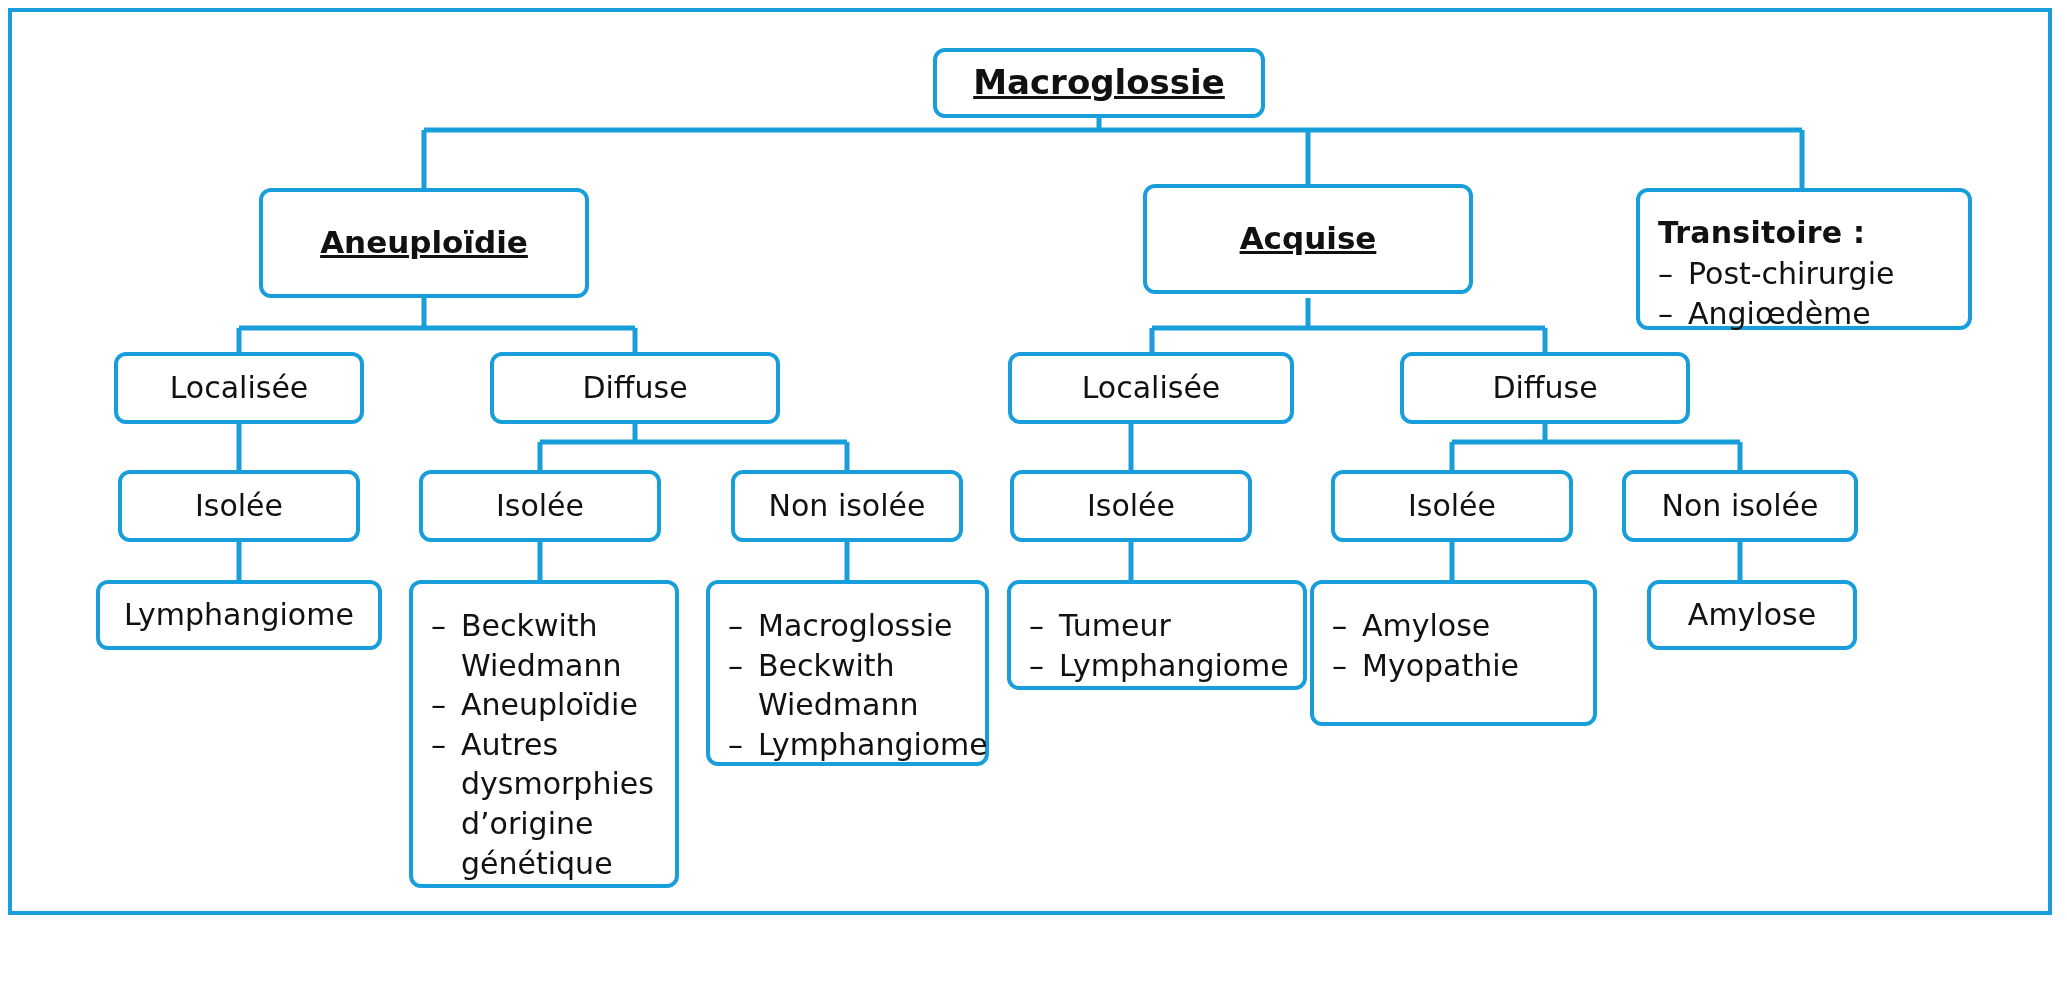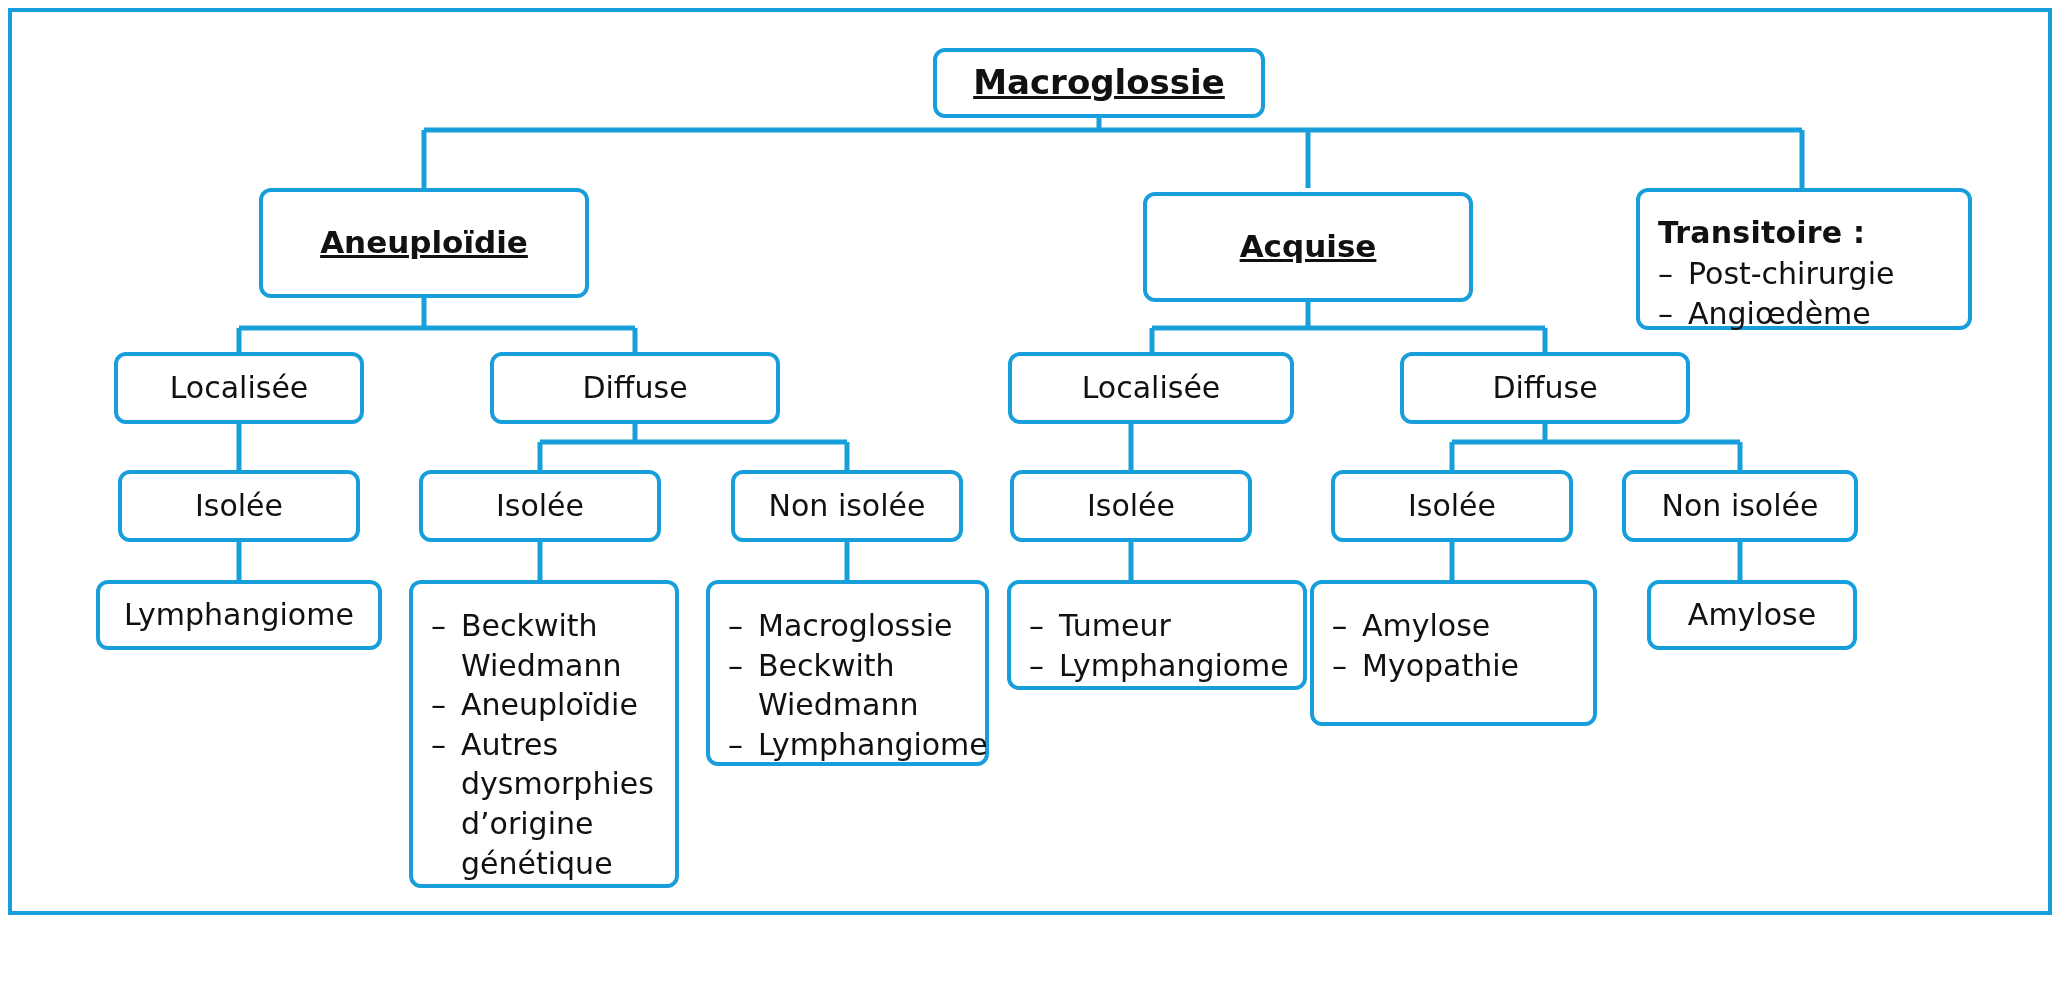--- a/index.html
+++ b/index.html
@@ -171,21 +171,21 @@
     </svg>
 
     <div class="node level-root" style="left:933px; top:48px; width:332px; height:70px; font-size:34px;">
       <span class="node-label">Macroglossie</span>
     </div>
 
     <div class="node level-two" style="left:259px; top:188px; width:330px; height:110px; font-size:31px;">
       <span class="node-label">Aneuploïdie</span>
     </div>
 
-    <div class="node level-two" style="left:1143px; top:192px; width:330px; height:110px; font-size:31px;">
+    <div class="node level-two" style="left:1143px; top:184px; width:330px; height:110px; font-size:31px;">
       <span class="node-label">Acquise</span>
     </div>
 
     <div class="node list-node" style="left:1636px; top:188px; width:336px; height:142px;">
       <span class="list-wrap">
         <span class="list-title">Transitoire :</span>
         <span class="list-item">
           <span class="dash">–</span>
           <span>Post-chirurgie</span>
         </span>

